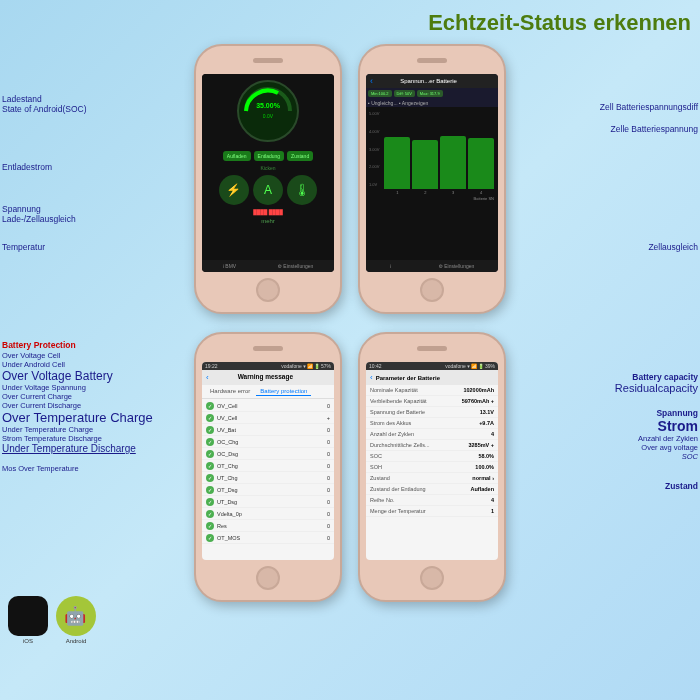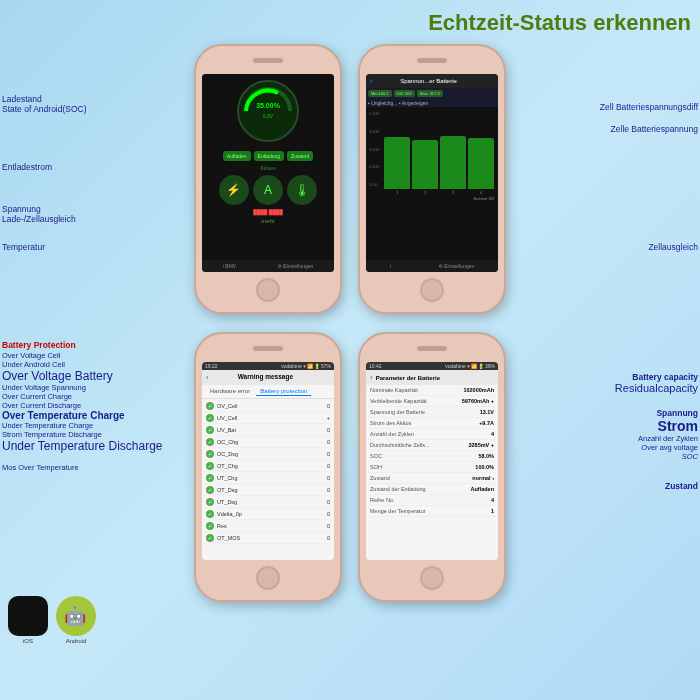--- a/index.html
+++ b/index.html
@@ -524,24 +524,24 @@
 <div class="annotations-bottom">
 
   <div style="position:absolute;left:2px;top:8px;">
     <div style="font-size:8.5px;color:#cc0000;font-weight:bold;">Battery Protection</div>
     <div style="font-size:7.5px;color:#1a1a8a;margin-top:1px;">Over Voltage Cell</div>
     <div style="font-size:7.5px;color:#1a1a8a;">Under Android Cell</div>
     <div style="font-size:12px;color:#1a1a8a;">Over Voltage Battery</div>
     <div style="font-size:7.5px;color:#1a1a8a;">Under Voltage Spannung</div>
     <div style="font-size:7.5px;color:#1a1a8a;">Over Current Charge</div>
     <div style="font-size:7.5px;color:#1a1a8a;">Over Current Discharge</div>
-    <div style="font-size:10px;color:#1a1a8a;font-weight:bold;">Over Temperature Charge</div>
+    <div style="font-size:13px;color:#1a1a8a;">Over Temperature Charge</div>
     <div style="font-size:7.5px;color:#1a1a8a;">Under Temperature Charge</div>
     <div style="font-size:7.5px;color:#1a1a8a;">Strom Temperature Discharge</div>
-    <div style="font-size:12px;color:#1a1a8a;">Under Temperature Discharge</div>
+    <div style="font-size:10px;color:#1a1a8a;text-decoration:underline;">Under Temperature Discharge</div>
     <div style="height:10px;"></div>
     <div style="font-size:7.5px;color:#1a1a8a;">Mos Over Temperature</div>
   </div>
 
   <div style="position:absolute;right:2px;top:8px;text-align:right;margin-top:32px;">
     <div style="font-size:8.5px;color:#1a1a8a;font-weight:bold;">Battery capacity</div>
     <div style="font-size:11px;color:#1a1a8a;">Residualcapacity</div>
     <div style="height:14px;"></div>
     <div style="font-size:8.5px;color:#1a1a8a;font-weight:bold;">Spannung</div>
     <div style="font-size:14px;color:#1a1a8a;font-weight:bold;">Strom</div>

